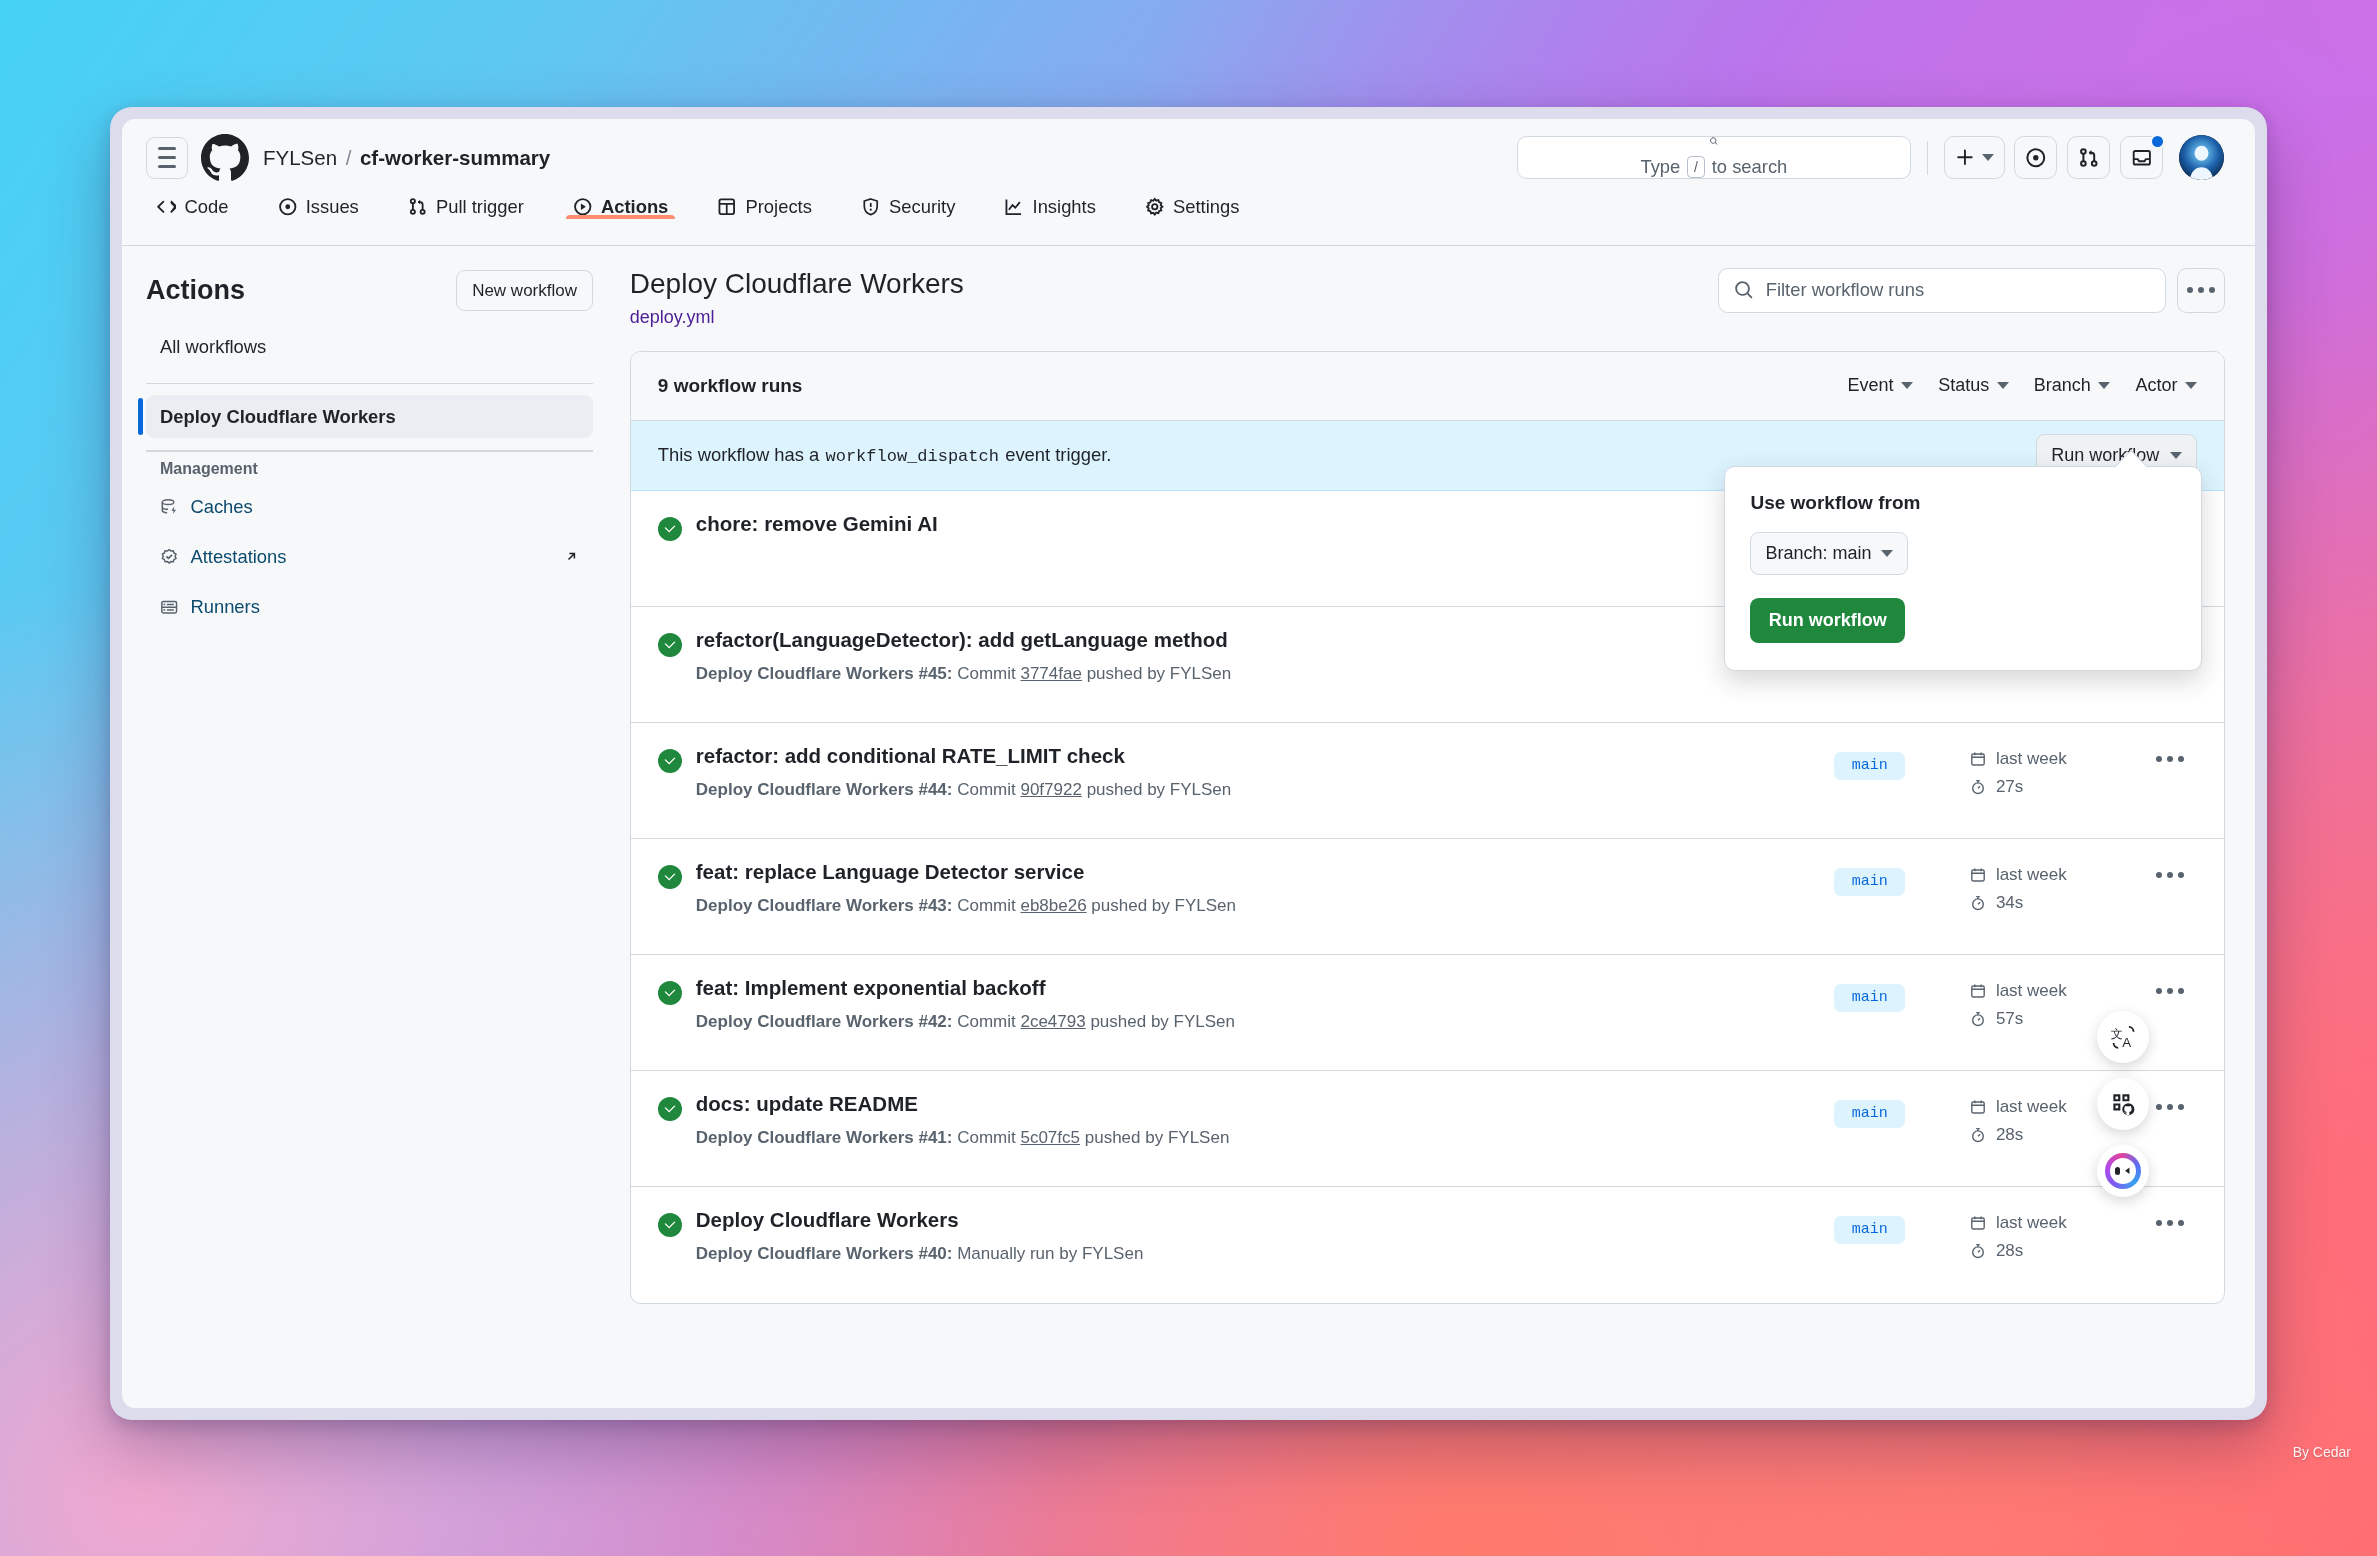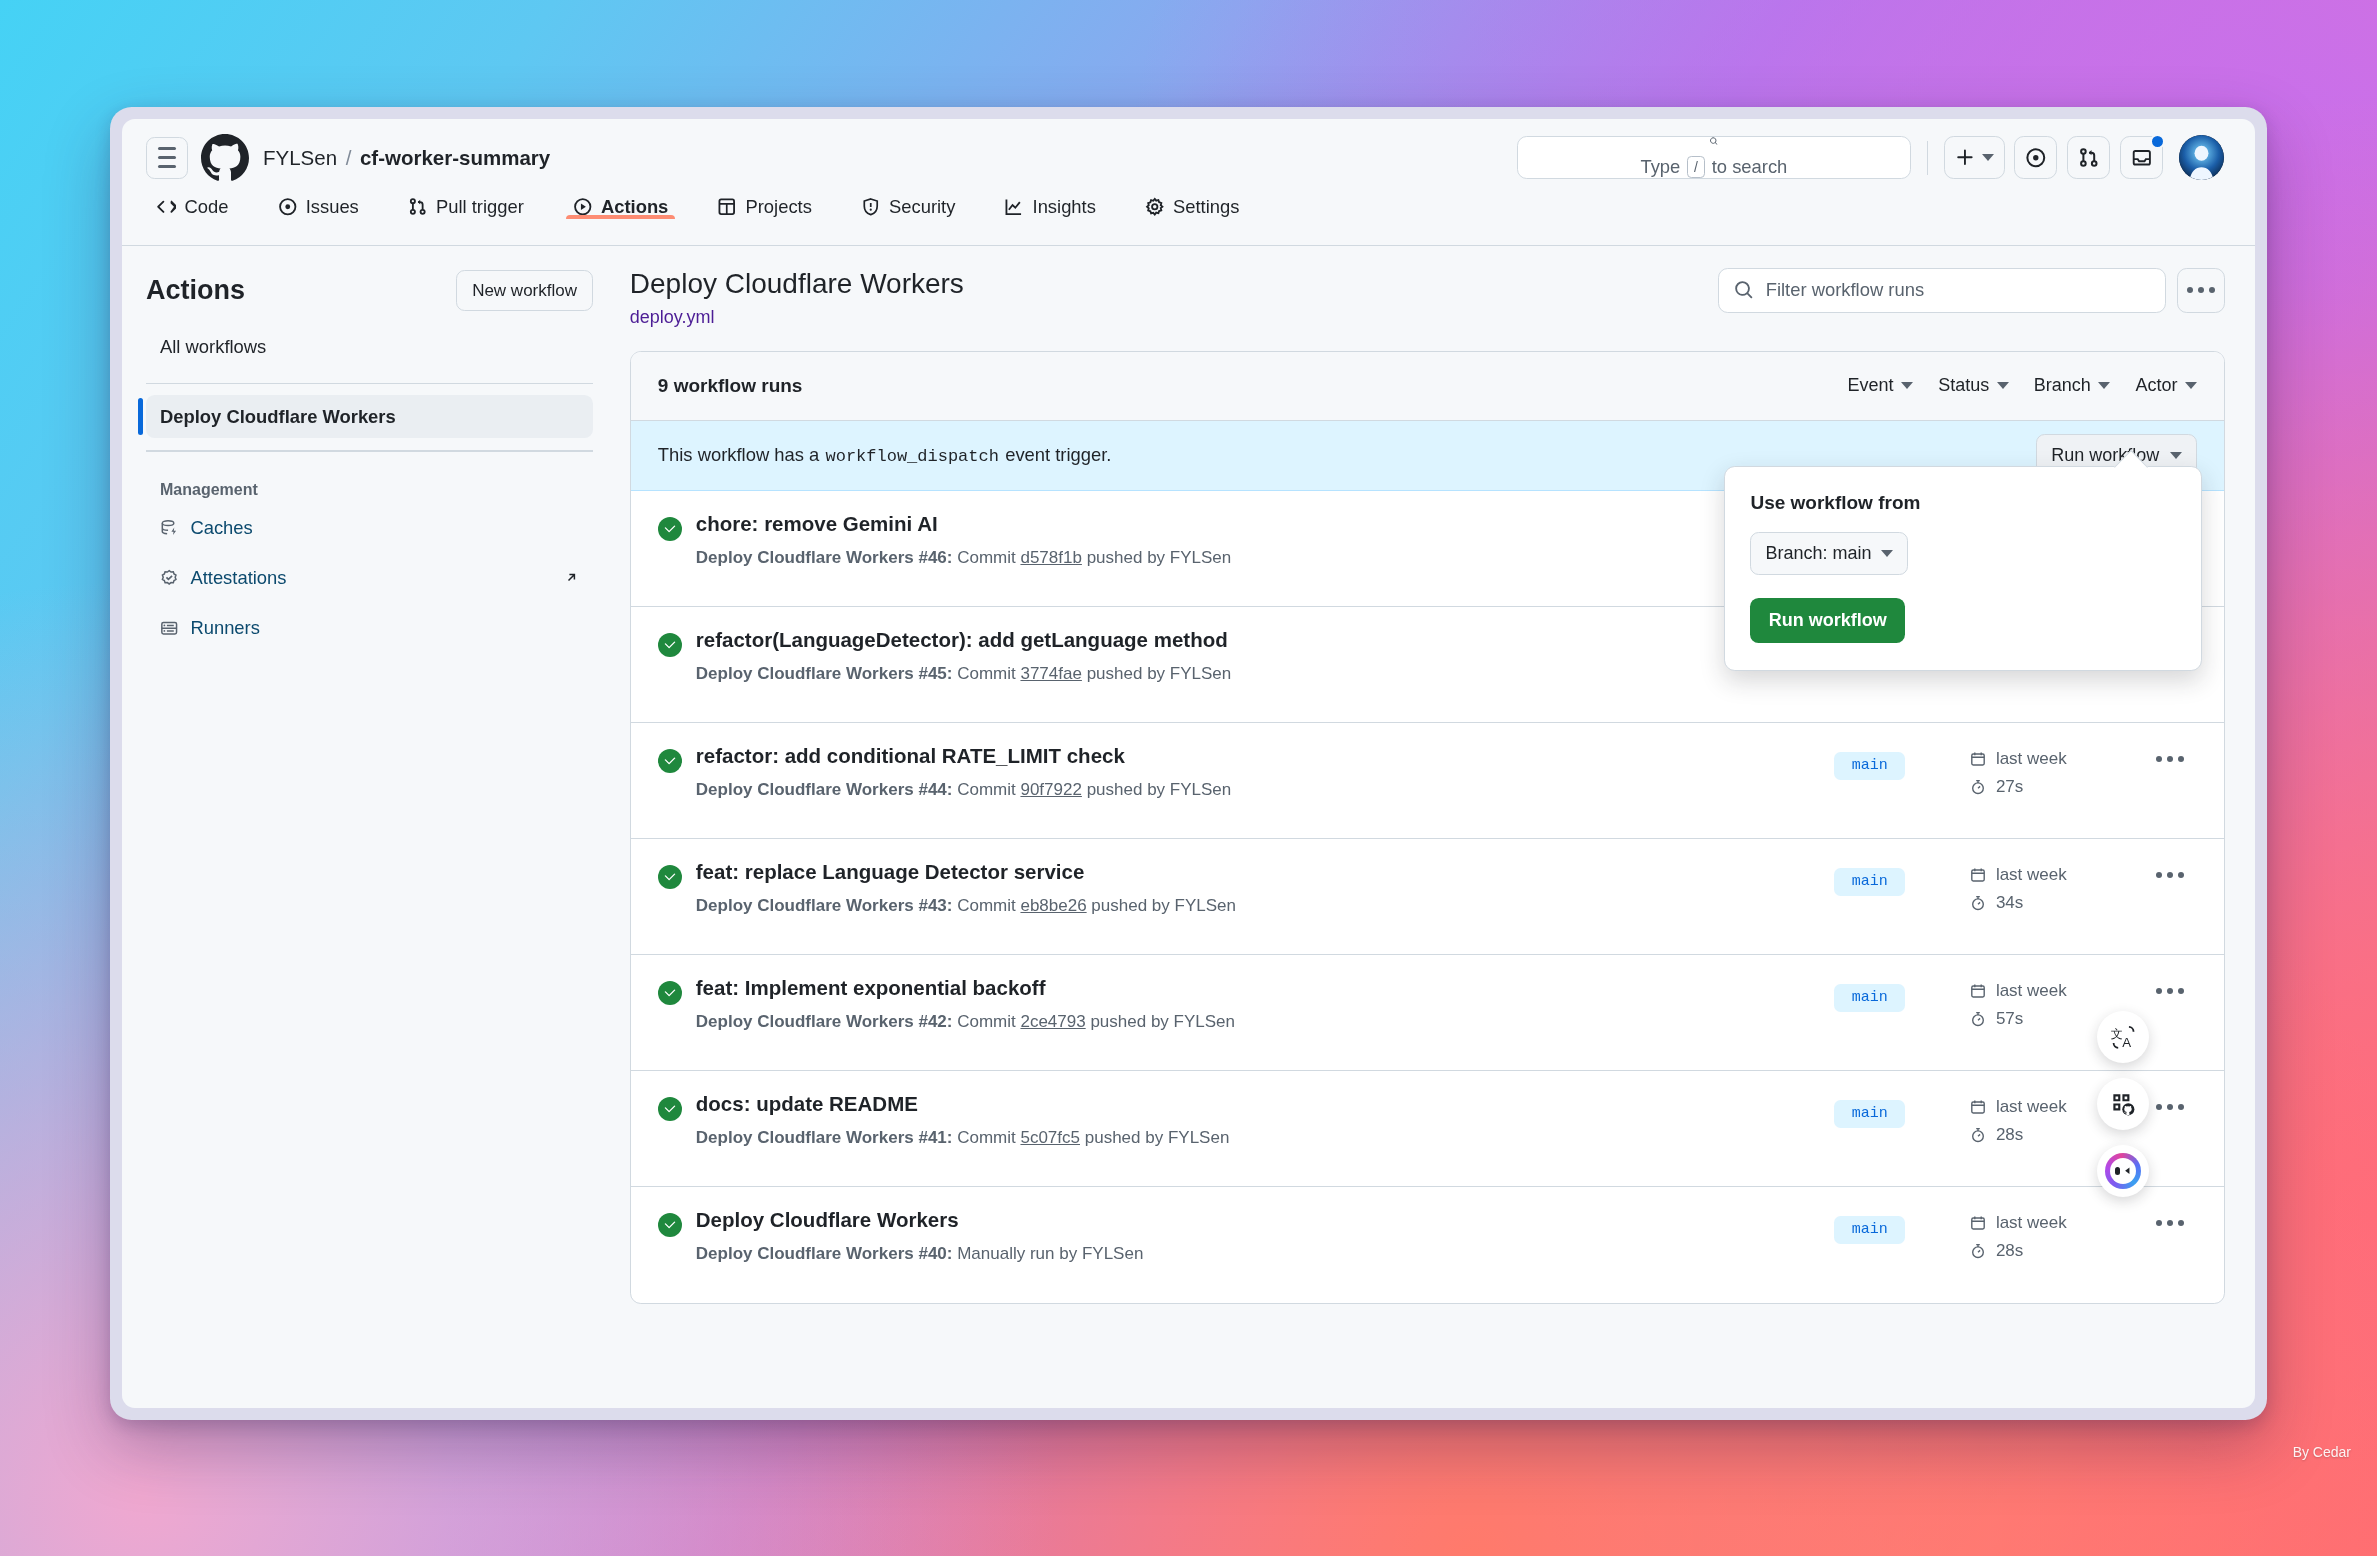--- a/index.html
+++ b/index.html
@@ -133,21 +133,21 @@
     font-size: 18.4px; color: #1f2328;
     padding: 10.8px 14px; border-radius: 8.6px; cursor: pointer;
   }
   .side-item.selected { background: #eaeef2; font-weight: bold; }
   .side-item-wrap.selected::before {
     content: ""; position: absolute; left: -7.6px; top: 3.2px; bottom: 3.2px;
     width: 4.9px; background: #0969da; border-radius: 3.2px;
   }
   .side-group-label {
     font-size: 16px; font-weight: bold; color: #59636e;
-    padding: 0 14px; margin-top: 29px;
+    padding: 0 14px; margin-top: 8px;
   }
   .side-mgmt {
     display: flex; align-items: center; gap: 12px;
     font-size: 18.4px; color: #0c4a6e;
     padding: 9.7px 14px; border-radius: 8.6px; margin-top: 8.6px; cursor: pointer;
   }
   .side-mgmt .ext { margin-left: auto; }
 
   
   .main { flex: 1; padding: 21.6px 30px 0 10.8px; min-width: 0; }
@@ -569,21 +569,20 @@
 
         <div id="runs-list">
               <div class="run-row">
                 <div class="status-ok">
                   <svg width="14" height="14" viewBox="0 0 16 16">
                     <path fill="#fff" d="M13.78 4.22a.75.75 0 0 1 0 1.06l-6.25 6.25a.75.75 0 0 1-1.06 0L2.22 7.28a.75.75 0 1 1 1.06-1.06L7 9.94l5.72-5.72a.75.75 0 0 1 1.06 0Z"></path>
                   </svg>
                 </div>
                 <div class="run-main">
                   <div class="run-name">chore:  remove Gemini AI</div>
-                  <div class="run-sub"><b>Deploy Cloudflare Workers #46:</b> Commit <span class="sha">d578f1b</span> pushed by <span>FYLSen</span></div>
                 </div>
                 <div class="branch-badge">main</div>
                 <div class="run-meta"></div>
                 <div class="row-dots">
                   <span></span>
                   <span></span>
                   <span></span>
                 </div>
               </div>
               <div class="run-row">

